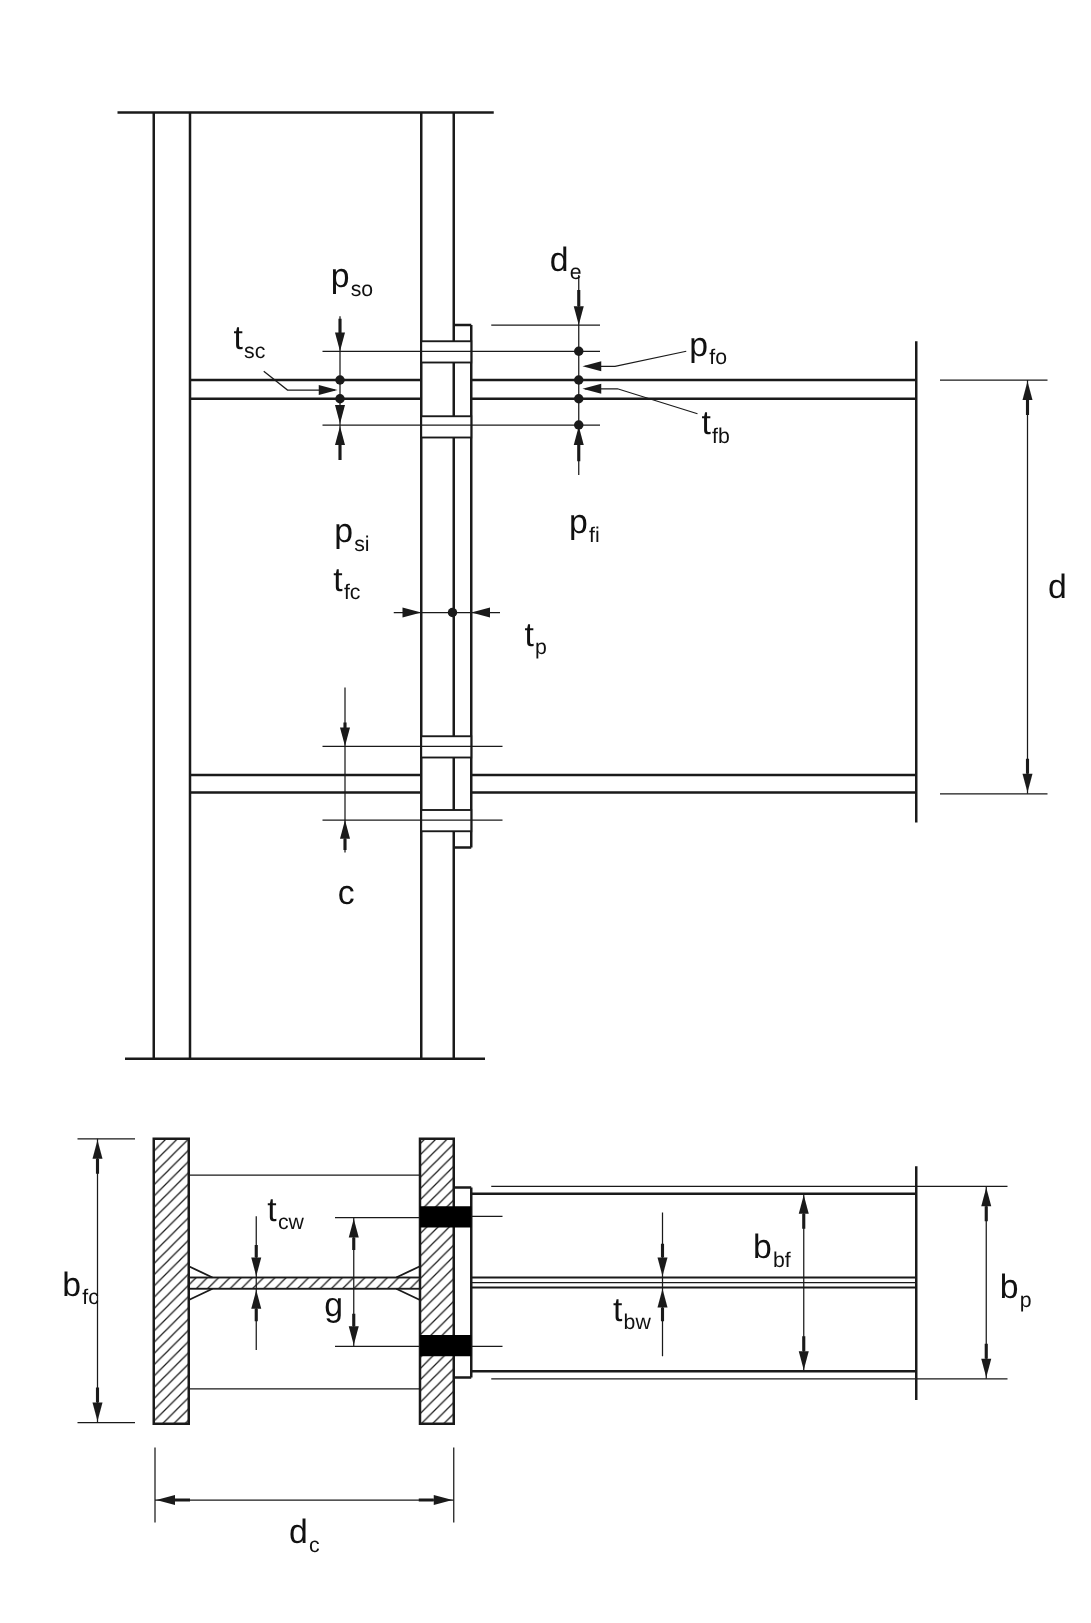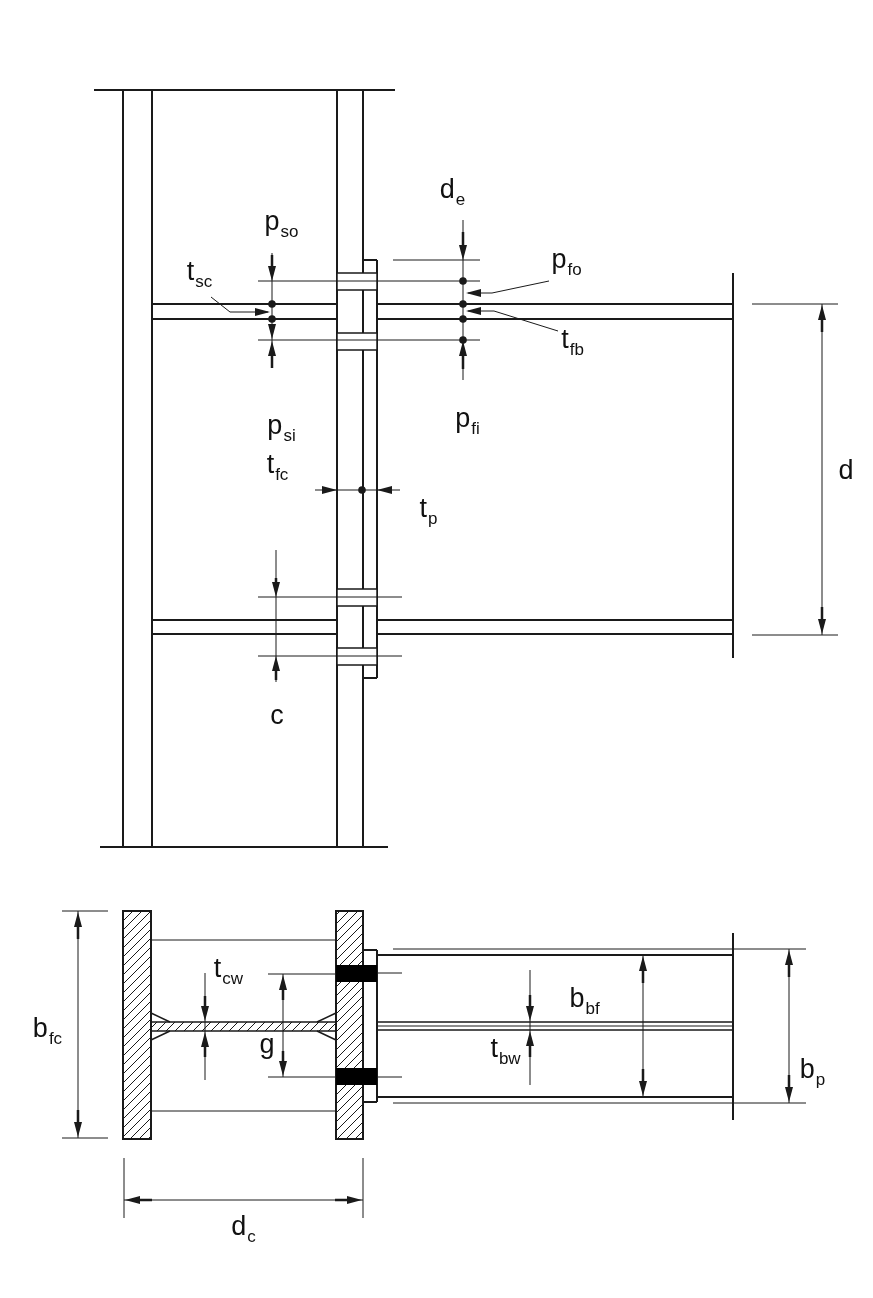--- a/index.html
+++ b/index.html
@@ -156,29 +156,29 @@
     </g>
     <g stroke-width="2.5">
       <path d="M78,927 V939 M78,1110 V1122 M205,996 V1006 M205,1047 V1057 M283,990 V1000 M283,1051 V1061 M140,1200 H152 M335,1200 H347 M530,995 V1006 M530,1046 V1057 M643,971 V983 M643,1069 V1081 M789,965 V977 M789,1075 V1087"></path>
     </g>
   </g>
 </svg>
 
 <div class="lbl" style="left:281px;top:221px"><span class="m">p</span><span class="s">so</span></div>
 <div class="lbl" style="left:199px;top:271px"><span class="m">t</span><span class="s">sc</span></div>
 <div class="lbl" style="left:281px;top:425px"><span class="m">p</span><span class="s">si</span></div>
-<div class="lbl" style="left:452px;top:189px"><span class="m">d</span><span class="s">e</span></div>
-<div class="lbl" style="left:566px;top:259px"><span class="m">p</span><span class="s">fo</span></div>
+<div class="lbl" style="left:452px;top:208px"><span class="m">d</span><span class="s">e</span></div>
+<div class="lbl" style="left:566px;top:276px"><span class="m">p</span><span class="s">fo</span></div>
 <div class="lbl" style="left:572px;top:339px"><span class="m">t</span><span class="s">fb</span></div>
 <div class="lbl" style="left:467px;top:418px"><span class="m">p</span><span class="s">fi</span></div>
 <div class="lbl" style="left:277px;top:464px"><span class="m">t</span><span class="s">fc</span></div>
 <div class="lbl" style="left:428px;top:508px"><span class="m">t</span><span class="s">p</span></div>
 <div class="lbl" style="left:277px;top:715px"><span class="m">c</span><span class="s"></span></div>
 <div class="lbl" style="left:846px;top:470px"><span class="m">d</span><span class="s"></span></div>
-<div class="lbl" style="left:47px;top:1028px"><span class="m">b</span><span class="s">fc</span></div>
+<div class="lbl" style="left:64px;top:1028px"><span class="m">b</span><span class="s">fc</span></div>
 <div class="lbl" style="left:228px;top:968px"><span class="m">t</span><span class="s">cw</span></div>
 <div class="lbl" style="left:267px;top:1044px"><span class="m">g</span><span class="s"></span></div>
 <div class="lbl" style="left:243px;top:1226px"><span class="m">d</span><span class="s">c</span></div>
 <div class="lbl" style="left:505px;top:1048px"><span class="m">t</span><span class="s">bw</span></div>
-<div class="lbl" style="left:584px;top:998px"><span class="m">b</span><span class="s">bf</span></div>
-<div class="lbl" style="left:812px;top:1069px"><span class="m">b</span><span class="s">p</span></div>
+<div class="lbl" style="left:617px;top:998px"><span class="m">b</span><span class="s">bf</span></div>
+<div class="lbl" style="left:812px;top:1030px"><span class="m">b</span><span class="s">p</span></div>
 
 </div>
 
 </body></html>

